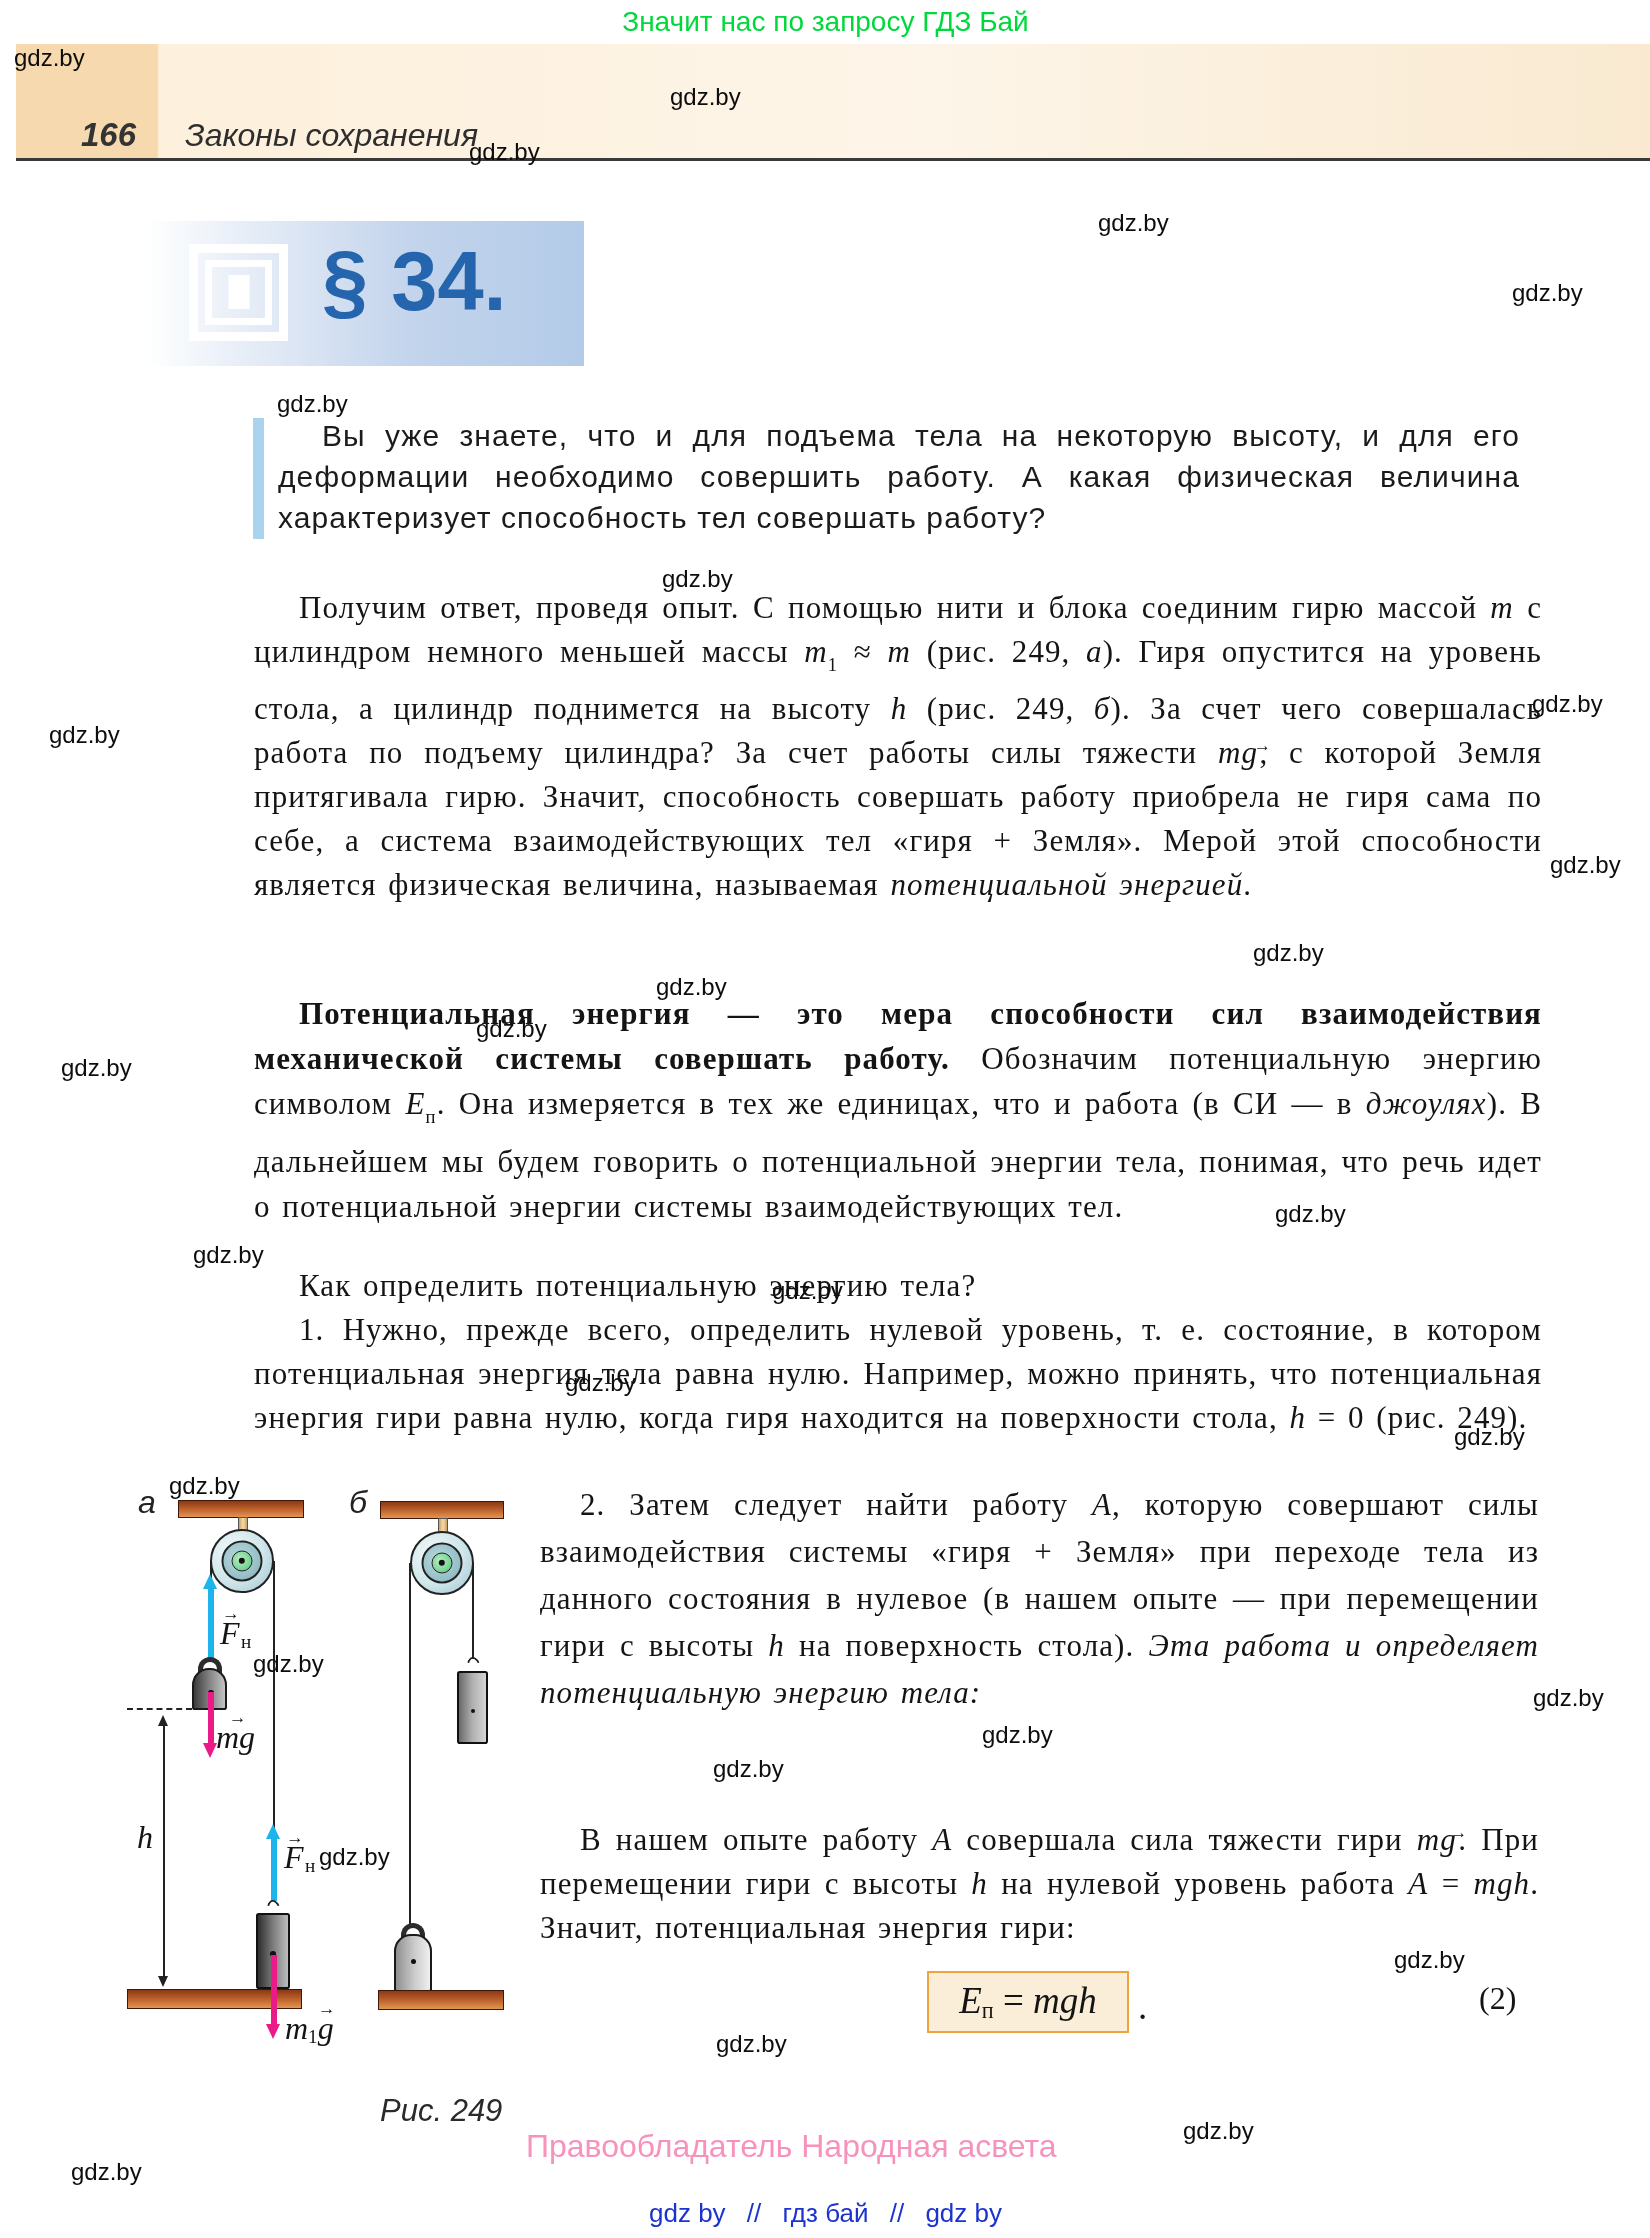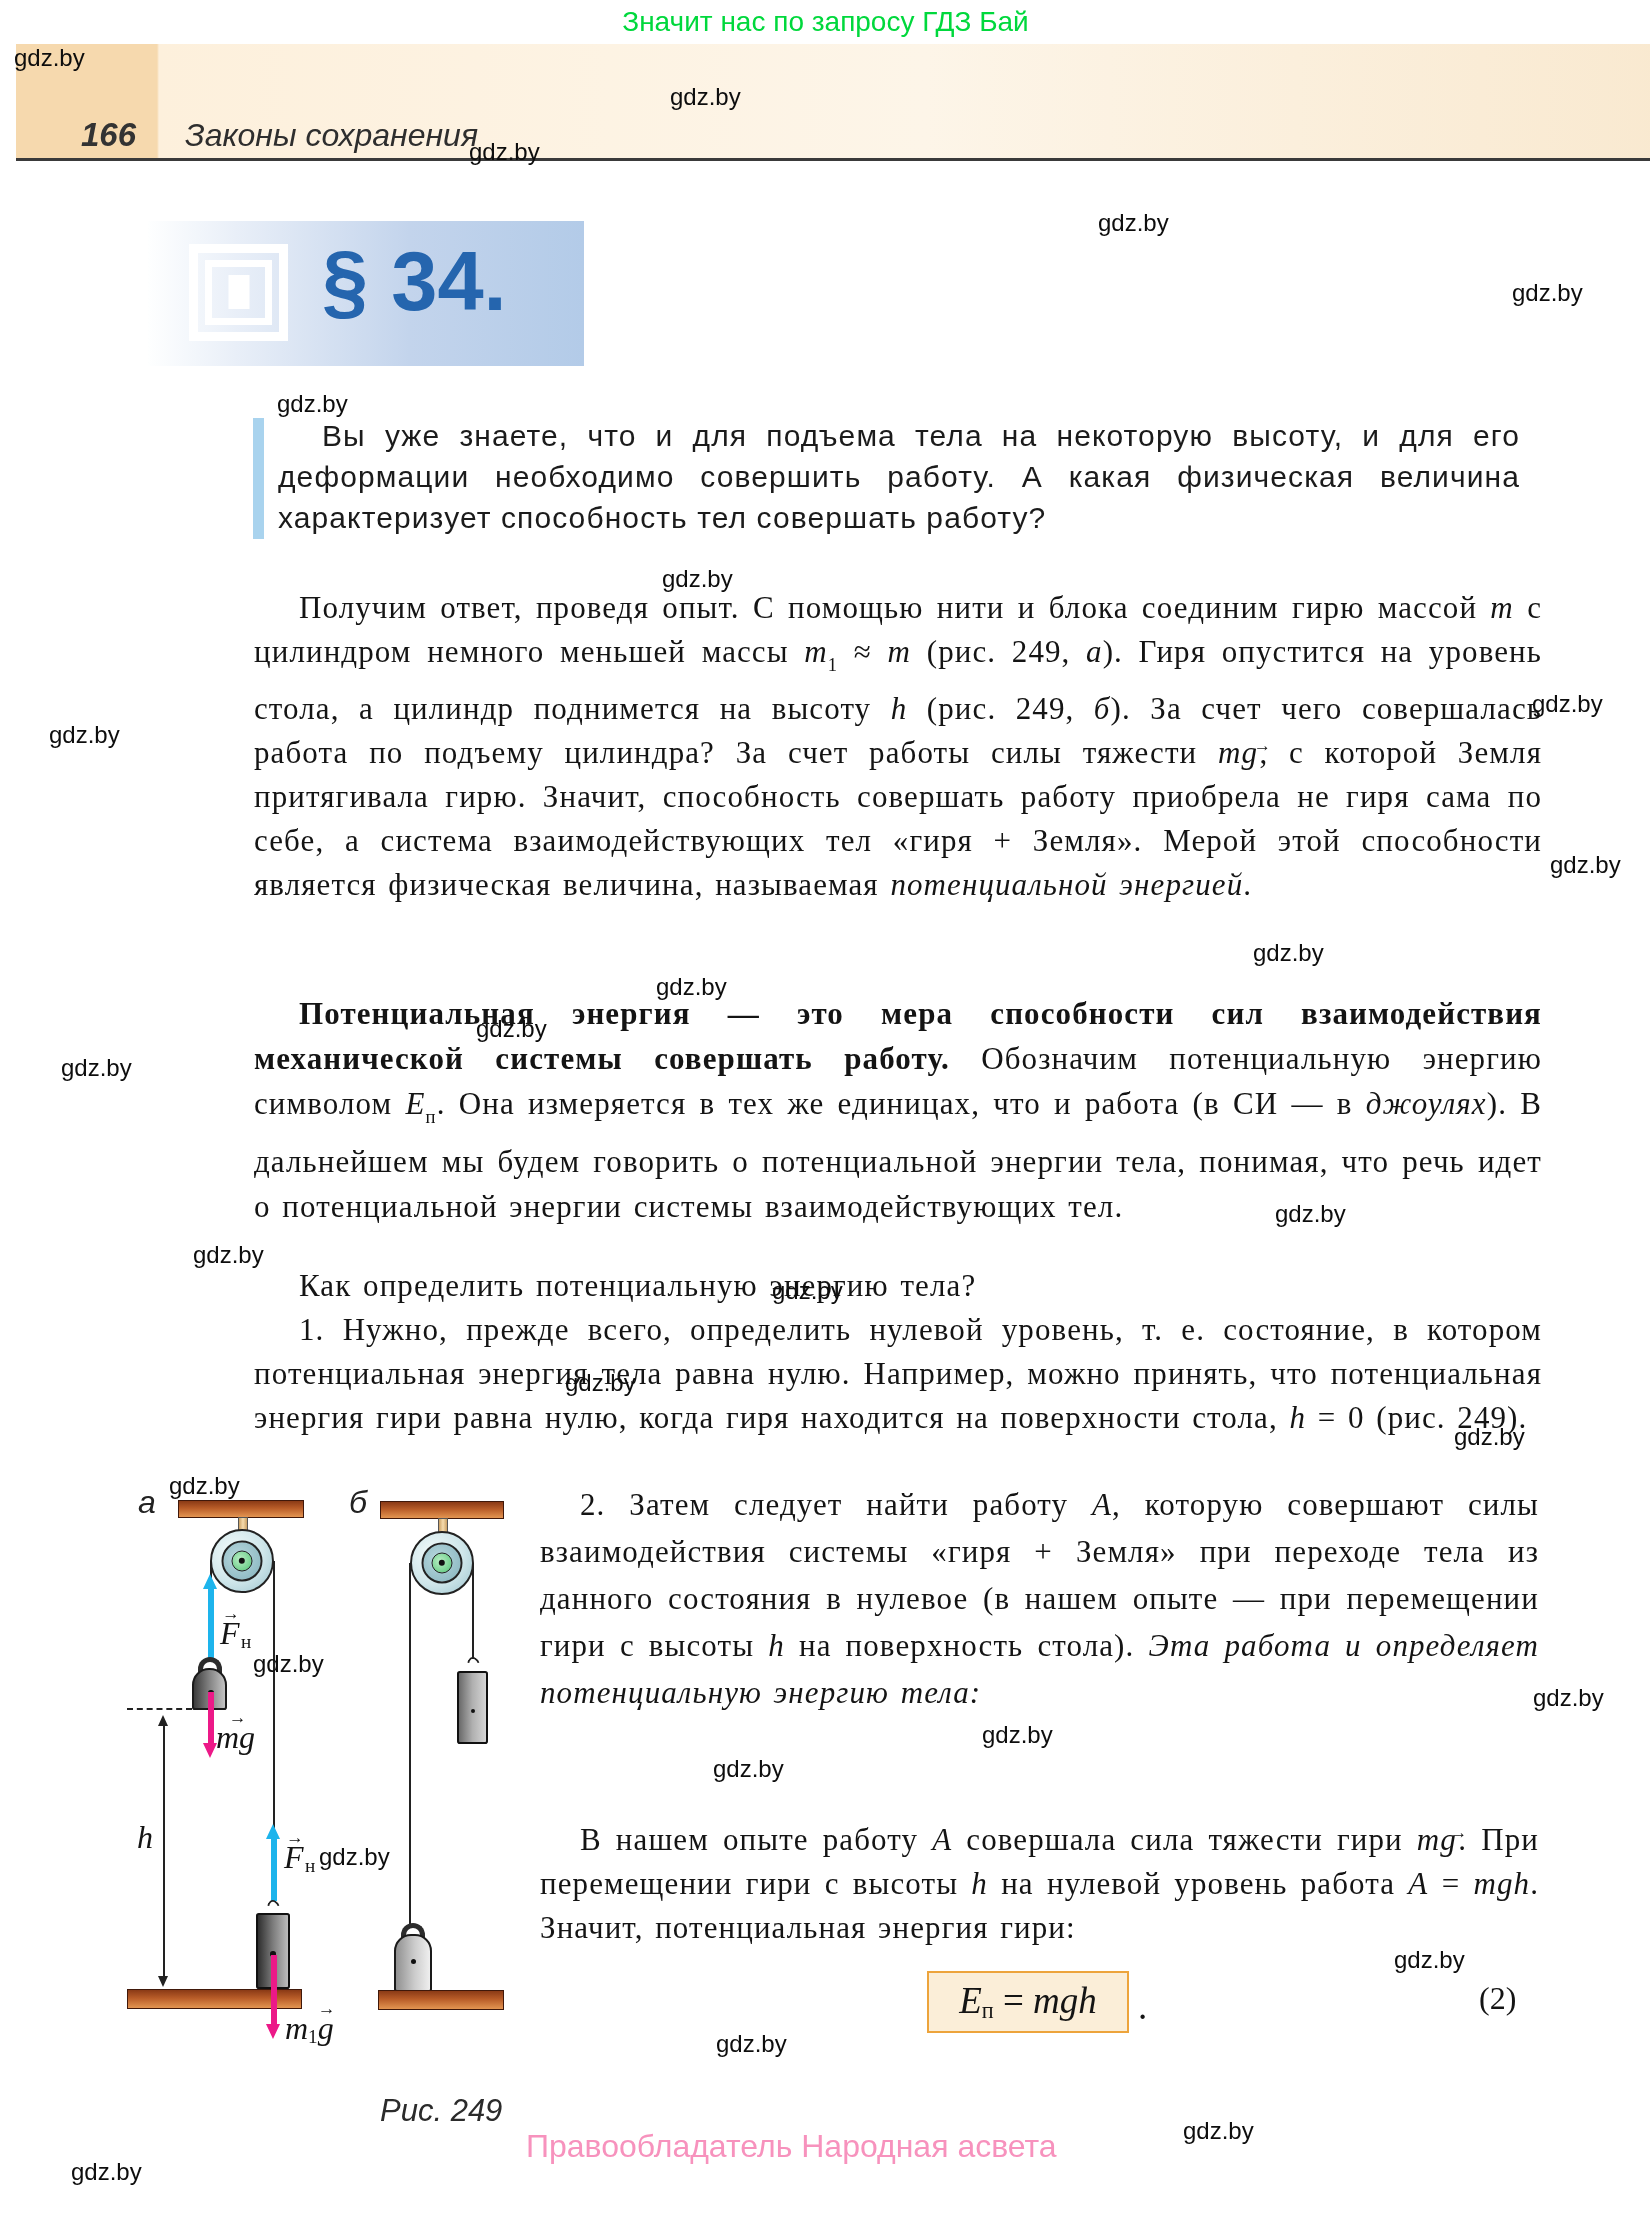--- a/index.html
+++ b/index.html
@@ -215,20 +215,27 @@
     <div class="dot" style="left:365px;top:241px;width:4.2px;height:4.2px;"></div>
     <div class="handle" style="left:295px;top:455px;width:24px;height:15.5px;"></div>
     <div class="weight-body light" style="left:288px;top:466px;width:38px;height:58px;"></div>
     <div class="dot" style="left:305px;top:491px;width:5px;height:5px;"></div>
     <div class="beam" style="left:272px;top:522px;width:126px;height:20px;"></div>
 
     <span class="fig-caption" style="left:274px;top:577px;margin-top:48px;">Рис. 249</span>
   </div>
 
   <div class="copyright">Правообладатель Народная асвета</div>
+  <div class="footer-links">
+    <span>gdz by</span>
+    <span>//</span>
+    <span>гдз бай</span>
+    <span>//</span>
+    <span>gdz by</span>
+  </div>
 
   <div class="wm-layer">
       <span class="wm" style="left: 14px; top: 44px;">gdz.by</span>
       <span class="wm" style="left: 670px; top: 83px;">gdz.by</span>
       <span class="wm" style="left: 469px; top: 138px;">gdz.by</span>
       <span class="wm" style="left: 1098px; top: 209px;">gdz.by</span>
       <span class="wm" style="left: 1512px; top: 279px;">gdz.by</span>
       <span class="wm" style="left: 277px; top: 390px;">gdz.by</span>
       <span class="wm" style="left: 662px; top: 565px;">gdz.by</span>
       <span class="wm" style="left: 49px; top: 721px;">gdz.by</span>

